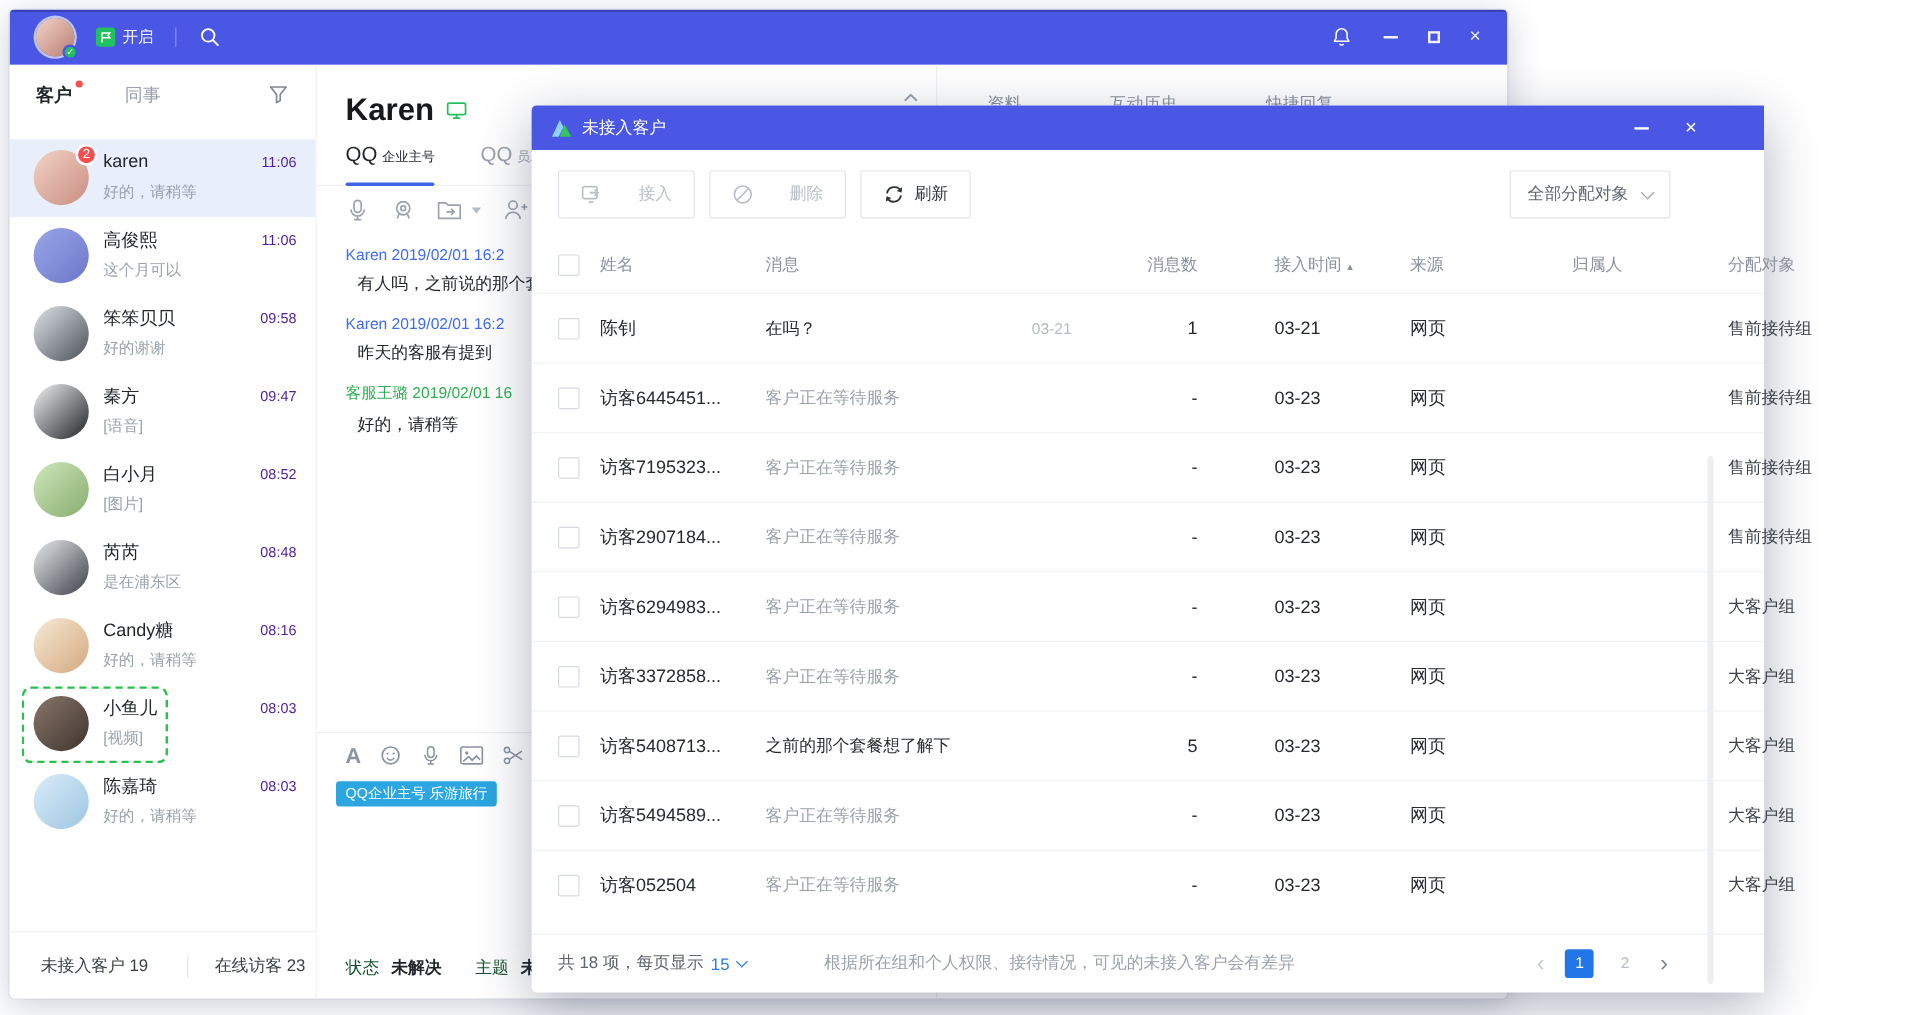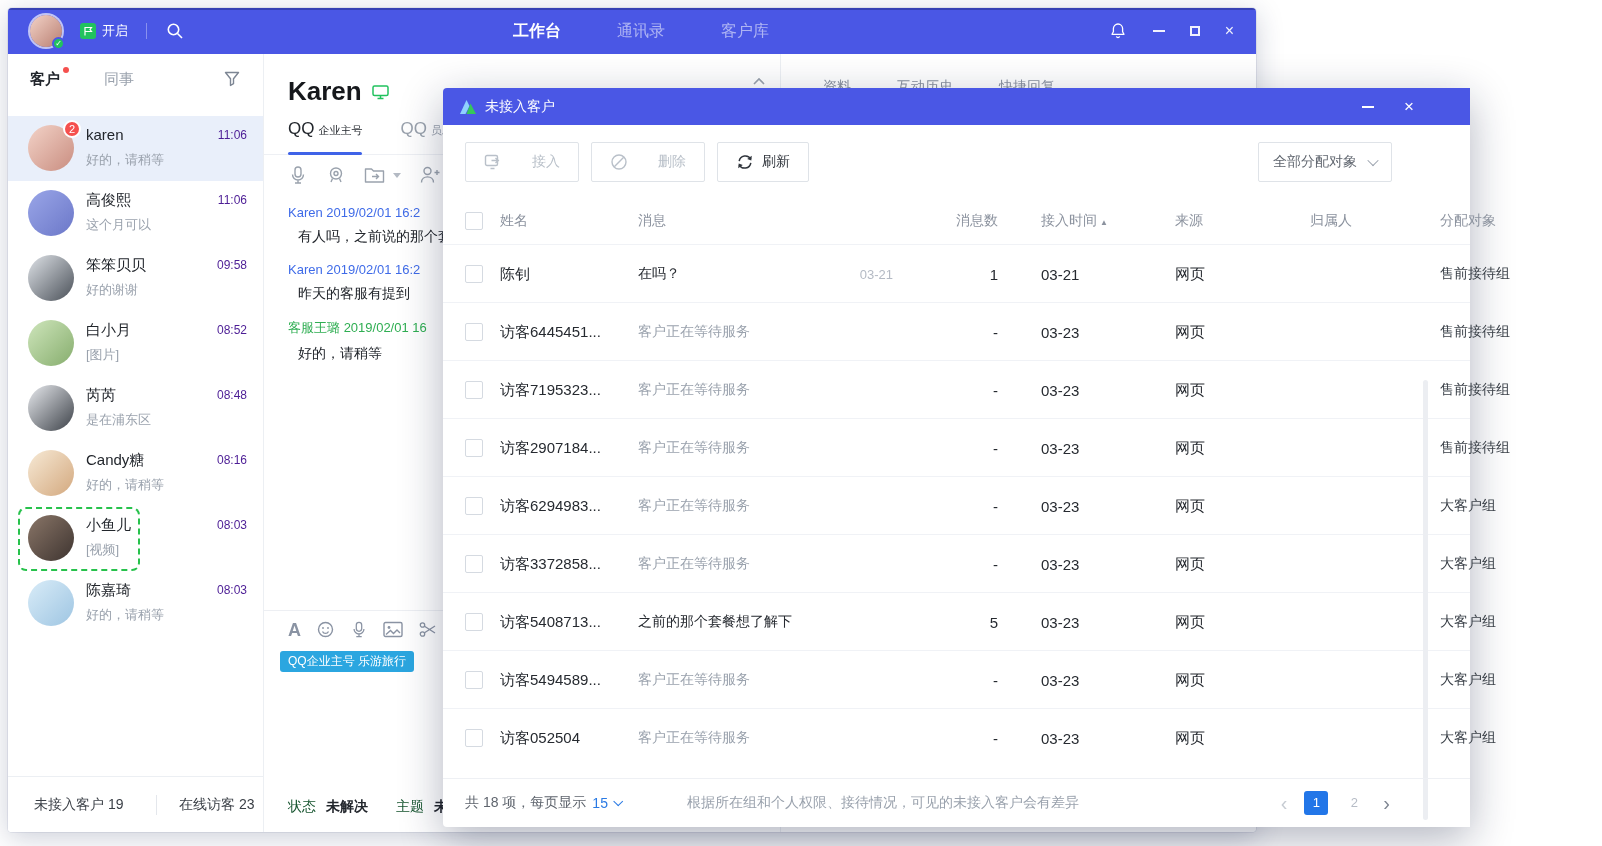--- a/index.html
+++ b/index.html
@@ -76,21 +76,21 @@
   .input-tools { display:flex; align-items:center; gap:15px; padding:9px 24px 0 24px; color:#8a93a3; }
   .a-ico { font-size:18px; font-weight:bold; color:#8a93a3; line-height:1; }
   .chat-tag { display:inline-block; margin:12px 0 0 16px; height:21px; line-height:21px; padding:0 8px;
     background:#2ba6e0; color:#fff; font-size:12px; border-radius:3px; }
   .chat-status { position:absolute; left:24px; bottom:16px; font-size:14px; white-space:nowrap; }
   .st-label { color:#14532d; margin-right:10px; }
   .st-value { color:#22262c; font-weight:bold; margin-right:28px; }
 
   
   .right-panel { position:absolute; left:772px; top:46px; width:476px; bottom:0; border-left:1px solid #eceff3; background:#fff; }
-  .rp-tabs { display:flex; gap:46px; padding:24px 0 0 42px; }
+  .rp-tabs { display:flex; gap:74px; padding:24px 0 0 42px; }
   .rp-tab { font-size:14px; color:#8a92a0; }
 
   
   .modal { position:absolute; left:443px; top:88px; width:1027px; height:739px; z-index:10;
     background:#fff; border-radius:4px 0 0 4px; box-shadow:0 12px 44px rgba(15,25,60,.32); }
   .modal-titlebar { height:37px; background:#4a57e5; border-radius:4px 0 0 0;
     display:flex; align-items:center; padding:0 16px; }
   .modal-title { color:#fff; font-size:14px; margin-left:8px; }
   .modal-controls { margin-left:auto; display:flex; align-items:center; gap:30px; padding-right:40px; color:#fff; }
   .m-min { display:inline-block; width:12px; border-top:2px solid #fff; }
@@ -107,21 +107,21 @@
 
   .thead { position:relative; height:46px; }
   .hcell { position:absolute; top:50%; transform:translateY(-50%); font-size:14px; color:#8b929e; white-space:nowrap; }
   .cb { position:absolute; top:50%; transform:translateY(-50%); width:18px; height:18px;
     border:1px solid #d5dae1; border-radius:2px; background:#fff; }
   .c-check  { left:22px; }
   .c-name   { left:57px;  width:132px; }
   .c-msg    { left:195px; width:200px; }
   .c-msgtime{ left:392px; width:58px; text-align:right; color:#b4bac4 !important; font-size:13px !important; }
   .c-count  { left:455px; width:100px; text-align:right; }
-  .c-time   { left:598px; width:110px; }
+  .c-time   { left:619px; width:110px; }
   .c-source { left:732px; width:110px; }
   .c-owner  { left:867px; width:110px; }
   .c-assign { left:997px; width:140px; }
   .sort-arrow { font-size:8px; color:#8b929e; margin-left:3px; }
 
   .trow { position:relative; height:58px; border-top:1px solid #f0f2f6; }
   .cell { position:absolute; top:50%; transform:translateY(-50%); white-space:nowrap; overflow:hidden; }
   .trow .c-name { font-size:15px; color:#262a30; }
   .trow .c-msg { font-size:14px; color:#262a30; }
   .trow .c-msg.muted { color:#9aa2ad; }
@@ -161,28 +161,20 @@
       </span>
       <span>开启</span>
     </div>
     <span class="tb-div"></span>
     <span>
       <svg width="20" height="20" viewBox="0 0 20 20">
           <circle cx="8.5" cy="8.5" r="5.2" stroke="#fff" stroke-width="1.6" fill="none"></circle>
           <path d="M12.5 12.5L17 17" stroke="#fff" stroke-width="1.6"></path>
         </svg>
     </span>
-    <div class="nav-tabs">
-
-        <span class="nav-tab active">工作台</span>
-
-        <span class="nav-tab">通讯录</span>
-
-        <span class="nav-tab">客户库</span>
-      </div>
     <div class="tb-right">
       <span>
         <svg width="20" height="20" viewBox="0 0 20 20">
             <path d="M10 3a4.6 4.6 0 0 0-4.6 4.6v3.2L4 13.3h12l-1.4-2.5V7.6A4.6 4.6 0 0 0 10 3z" stroke="#fff" stroke-width="1.3" fill="none" stroke-linejoin="round"></path>
             <path d="M8.4 15.4a1.7 1.7 0 0 0 3.2 0" stroke="#fff" stroke-width="1.3" fill="none"></path>
           </svg>
       </span>
       <span class="win-min"></span>
       <span class="win-max"></span>
       <span class="win-close">×</span>
@@ -224,20 +216,28 @@
 
         <div class="chat-item">
           <div class="av" style="background: linear-gradient(135deg, rgb(223, 227, 232), rgb(74, 80, 88));">
             
           </div>
           <span class="ci-name">笨笨贝贝</span>
           <span class="ci-preview">好的谢谢</span>
           <span class="ci-time">09:58</span>
         </div>
 
+        <div class="chat-item">
+          <div class="av" style="background: linear-gradient(135deg, rgb(242, 242, 242), rgb(30, 33, 38));">
+            
+          </div>
+          <span class="ci-name">秦方</span>
+          <span class="ci-preview">[语音]</span>
+          <span class="ci-time">09:47</span>
+        </div>
 
         <div class="chat-item">
           <div class="av" style="background: linear-gradient(135deg, rgb(207, 230, 188), rgb(134, 173, 109));">
             
           </div>
           <span class="ci-name">白小月</span>
           <span class="ci-preview">[图片]</span>
           <span class="ci-time">08:52</span>
         </div>
 

